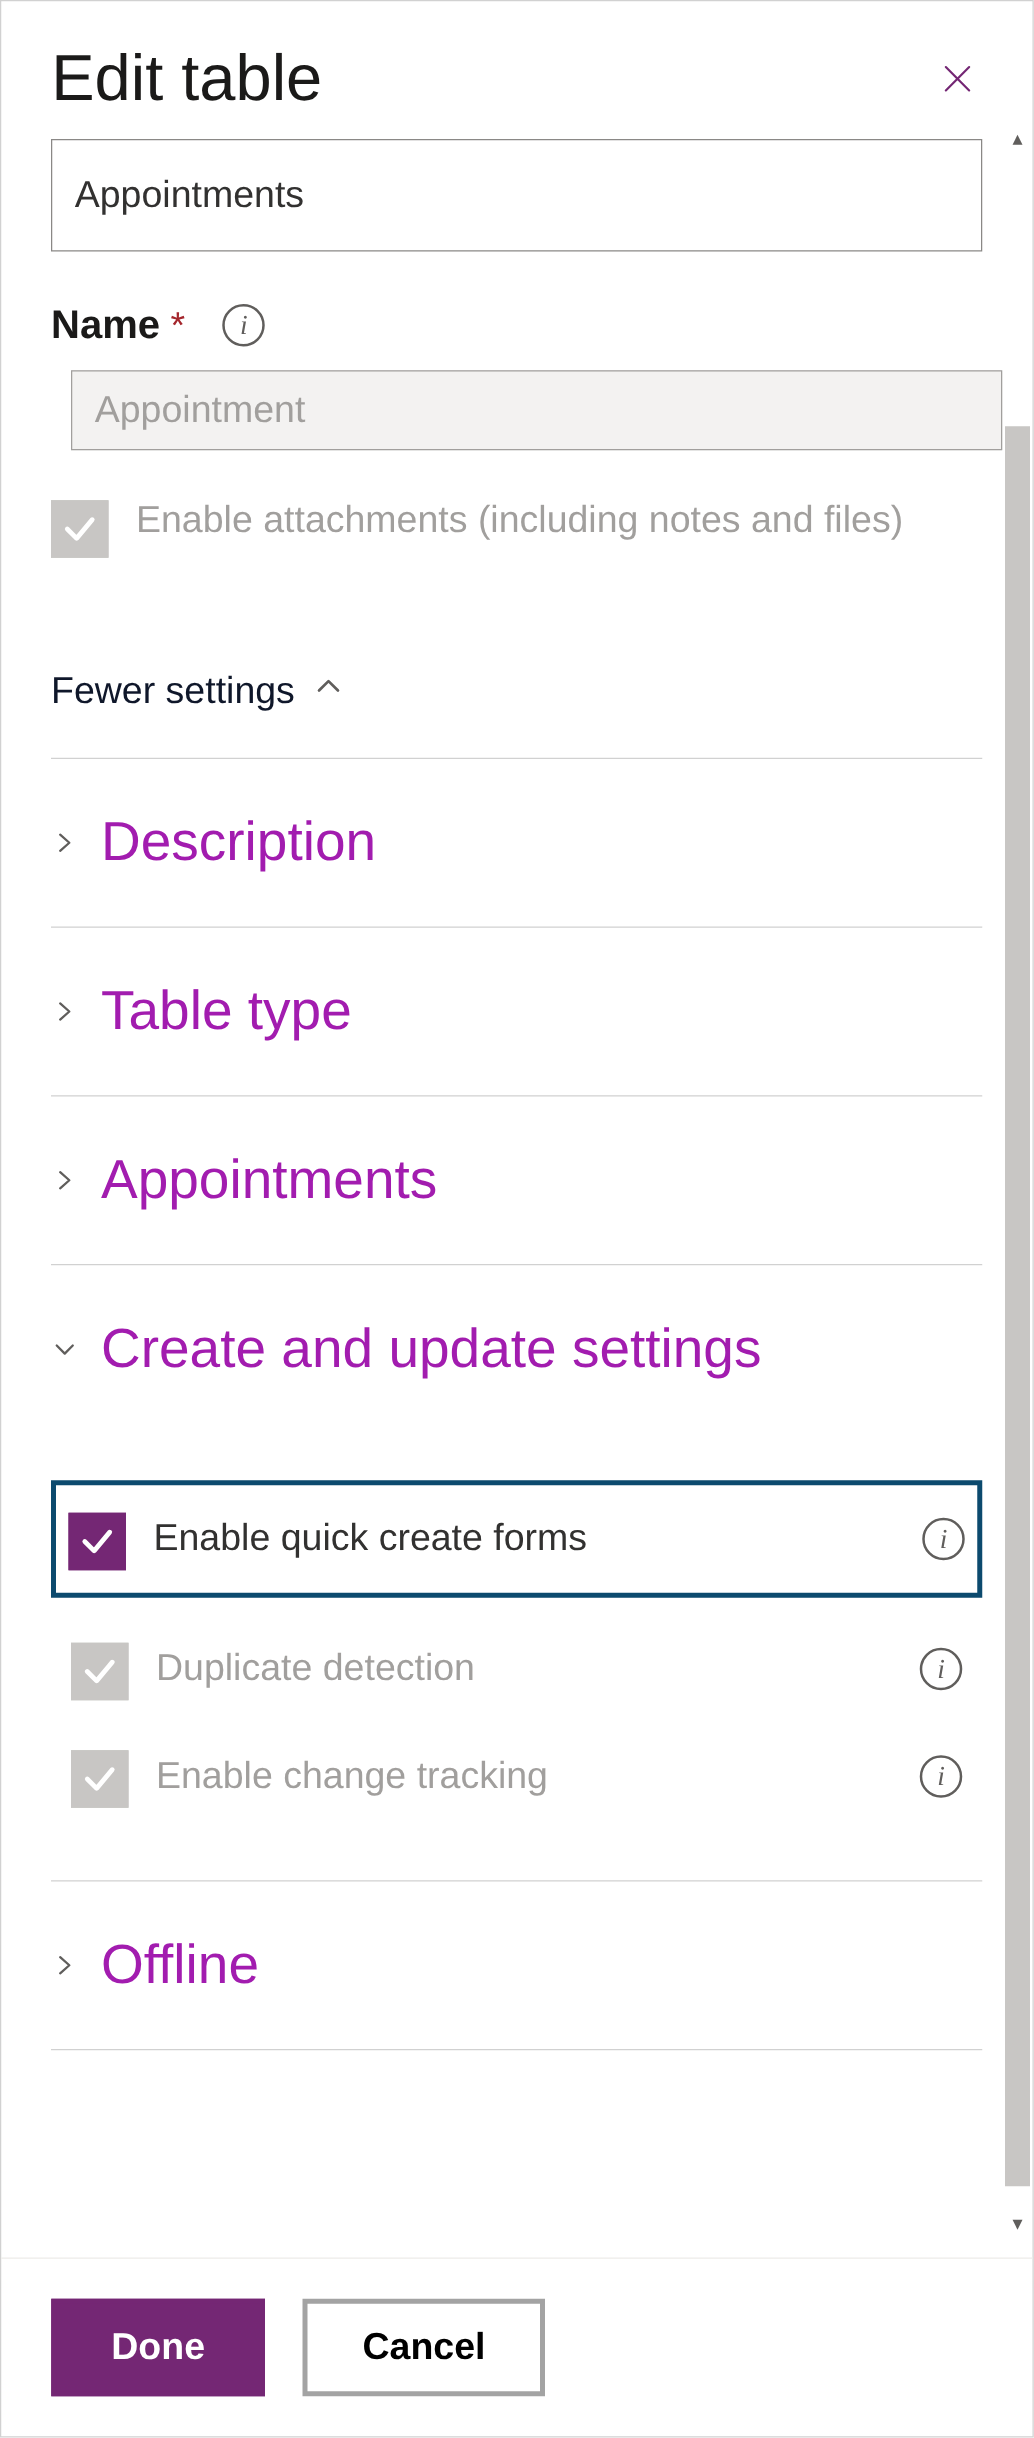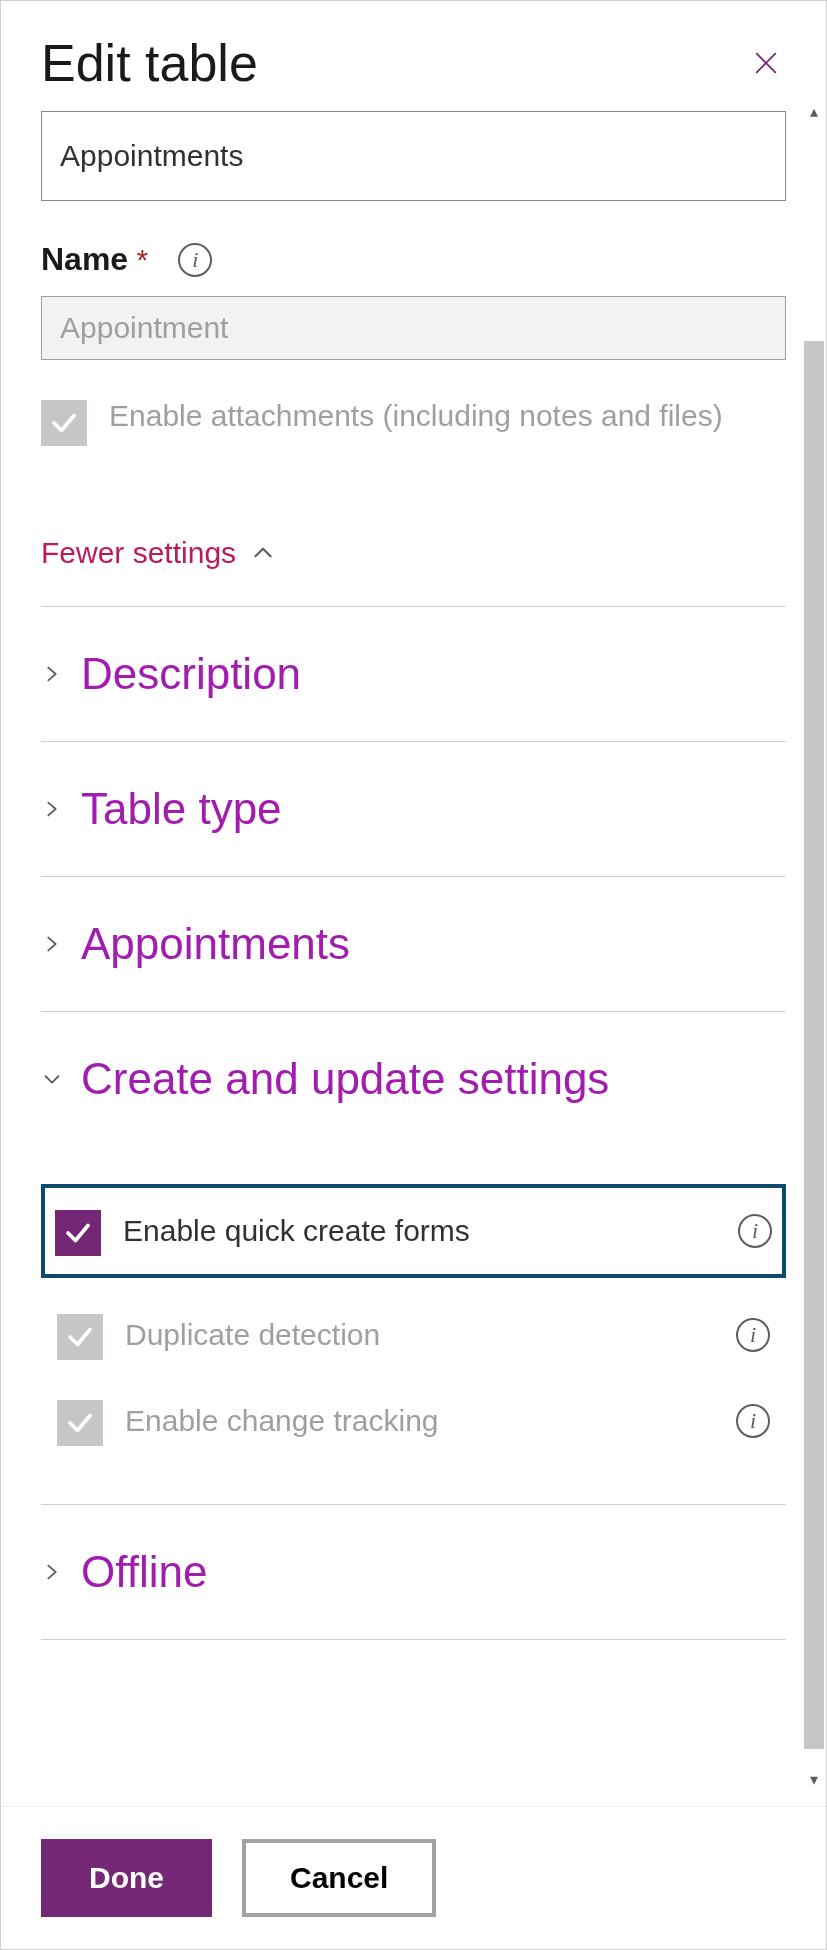--- a/index.html
+++ b/index.html
@@ -74,20 +74,21 @@
     cursor:default;
   }
   .info-icon.small {width:34px;height:34px;font-size:22px;}
   .disabled-input {
     border:1px solid #a19f9d;
     background:#f3f2f1;
     padding:14px 18px;
     font-size:30px;
     color:#a19f9d;
     width:100%;
+    margin-left:16px;
   }
   .checkbox-row {
     display:flex;
     align-items:flex-start;
     gap: 22px;
     margin-top: 36px;
   }
   .checkbox {
     width:46px;height:46px;
     border:1px solid #a19f9d;
@@ -100,24 +101,24 @@
   .checkbox.disabled { background:#c8c6c4; border-color:#c8c6c4;}
   .checkbox svg { width:30px;height:30px; }
   .checkbox.disabled svg path { stroke:#fff;}
   .checkbox-label {
     font-size:30px;
     color:#323130;
     line-height:1.35;
   }
   .checkbox-label.disabled { color:#a19f9d;}
   .settings-toggle {
-    display:flex;align-items:center;gap:14px;
+    display:flex;gap:14px;
     margin-top:90px;
     font-size:30px;
-    color:#be185d;
+    color:#0f172a;
     cursor:pointer;
   }
   .chevron { width:26px;height:26px; }
   .divider {
     border-top:1px solid #d1d1d1;
     margin-top:36px;
   }
   .section-row {
     display:flex;align-items:center;gap:18px;
     padding: 42px 0;

